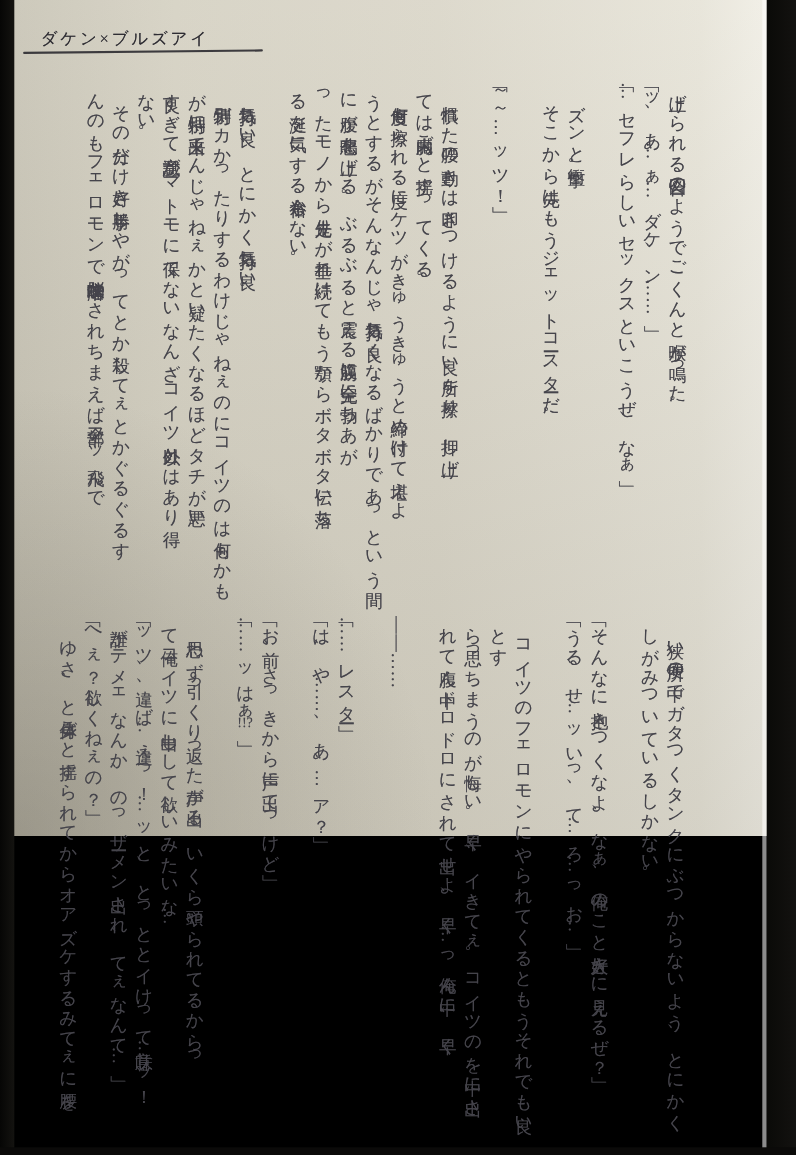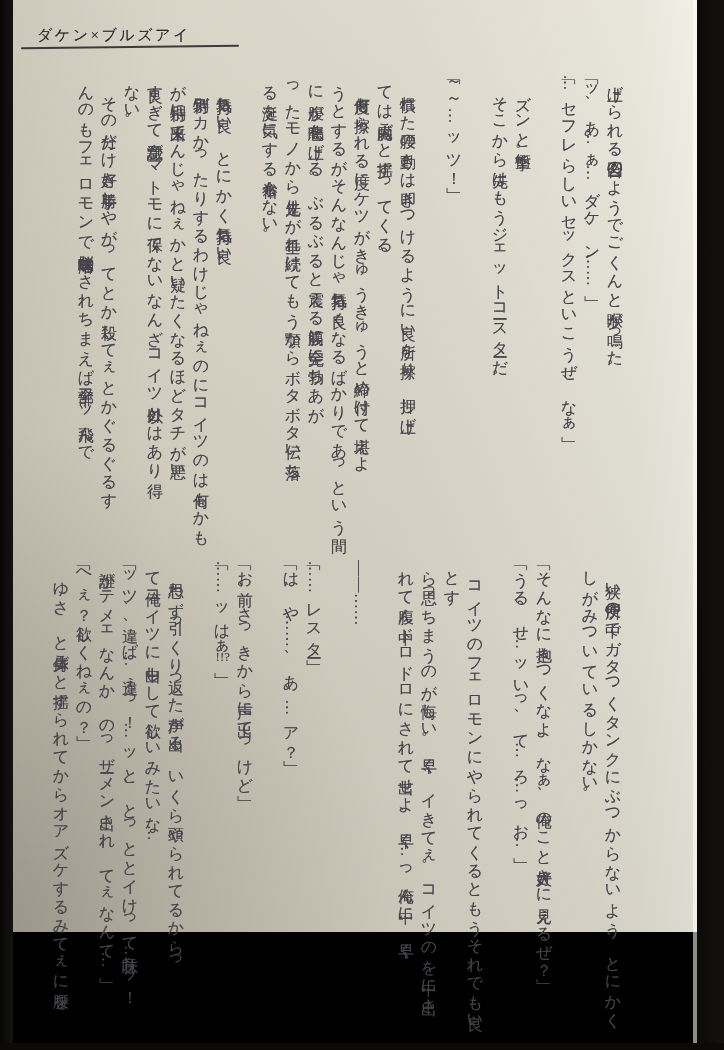--- a/index.html
+++ b/index.html
@@ -11,21 +11,21 @@
     width: 724px;
     height: 1050px;
     position: relative;
     overflow: hidden;
     font-family: "Liberation Serif", "DejaVu Serif", serif;
   }
   
   .paper {
     position: absolute;
     left: 0; top: 0;
-    width: 724px; height: 932px;
+    width: 724px; height: 760px;
     background:
       radial-gradient(ellipse at 2% 100%, rgba(82,78,68,0.30), rgba(82,78,68,0) 38%),
       linear-gradient(to bottom, rgba(255,255,255,0.10), rgba(92,88,78,0.12)),
       linear-gradient(to right, #c6c2b3 0%, #d4d0c1 22%, #d9d5c7 55%, #e6e3d7 88%, #f3f1e9 99%);
     font-family: Liberation Serif, serif;
   }
   
   .edge {
     position: absolute;
     background: linear-gradient(to right, #060605, #141310);

